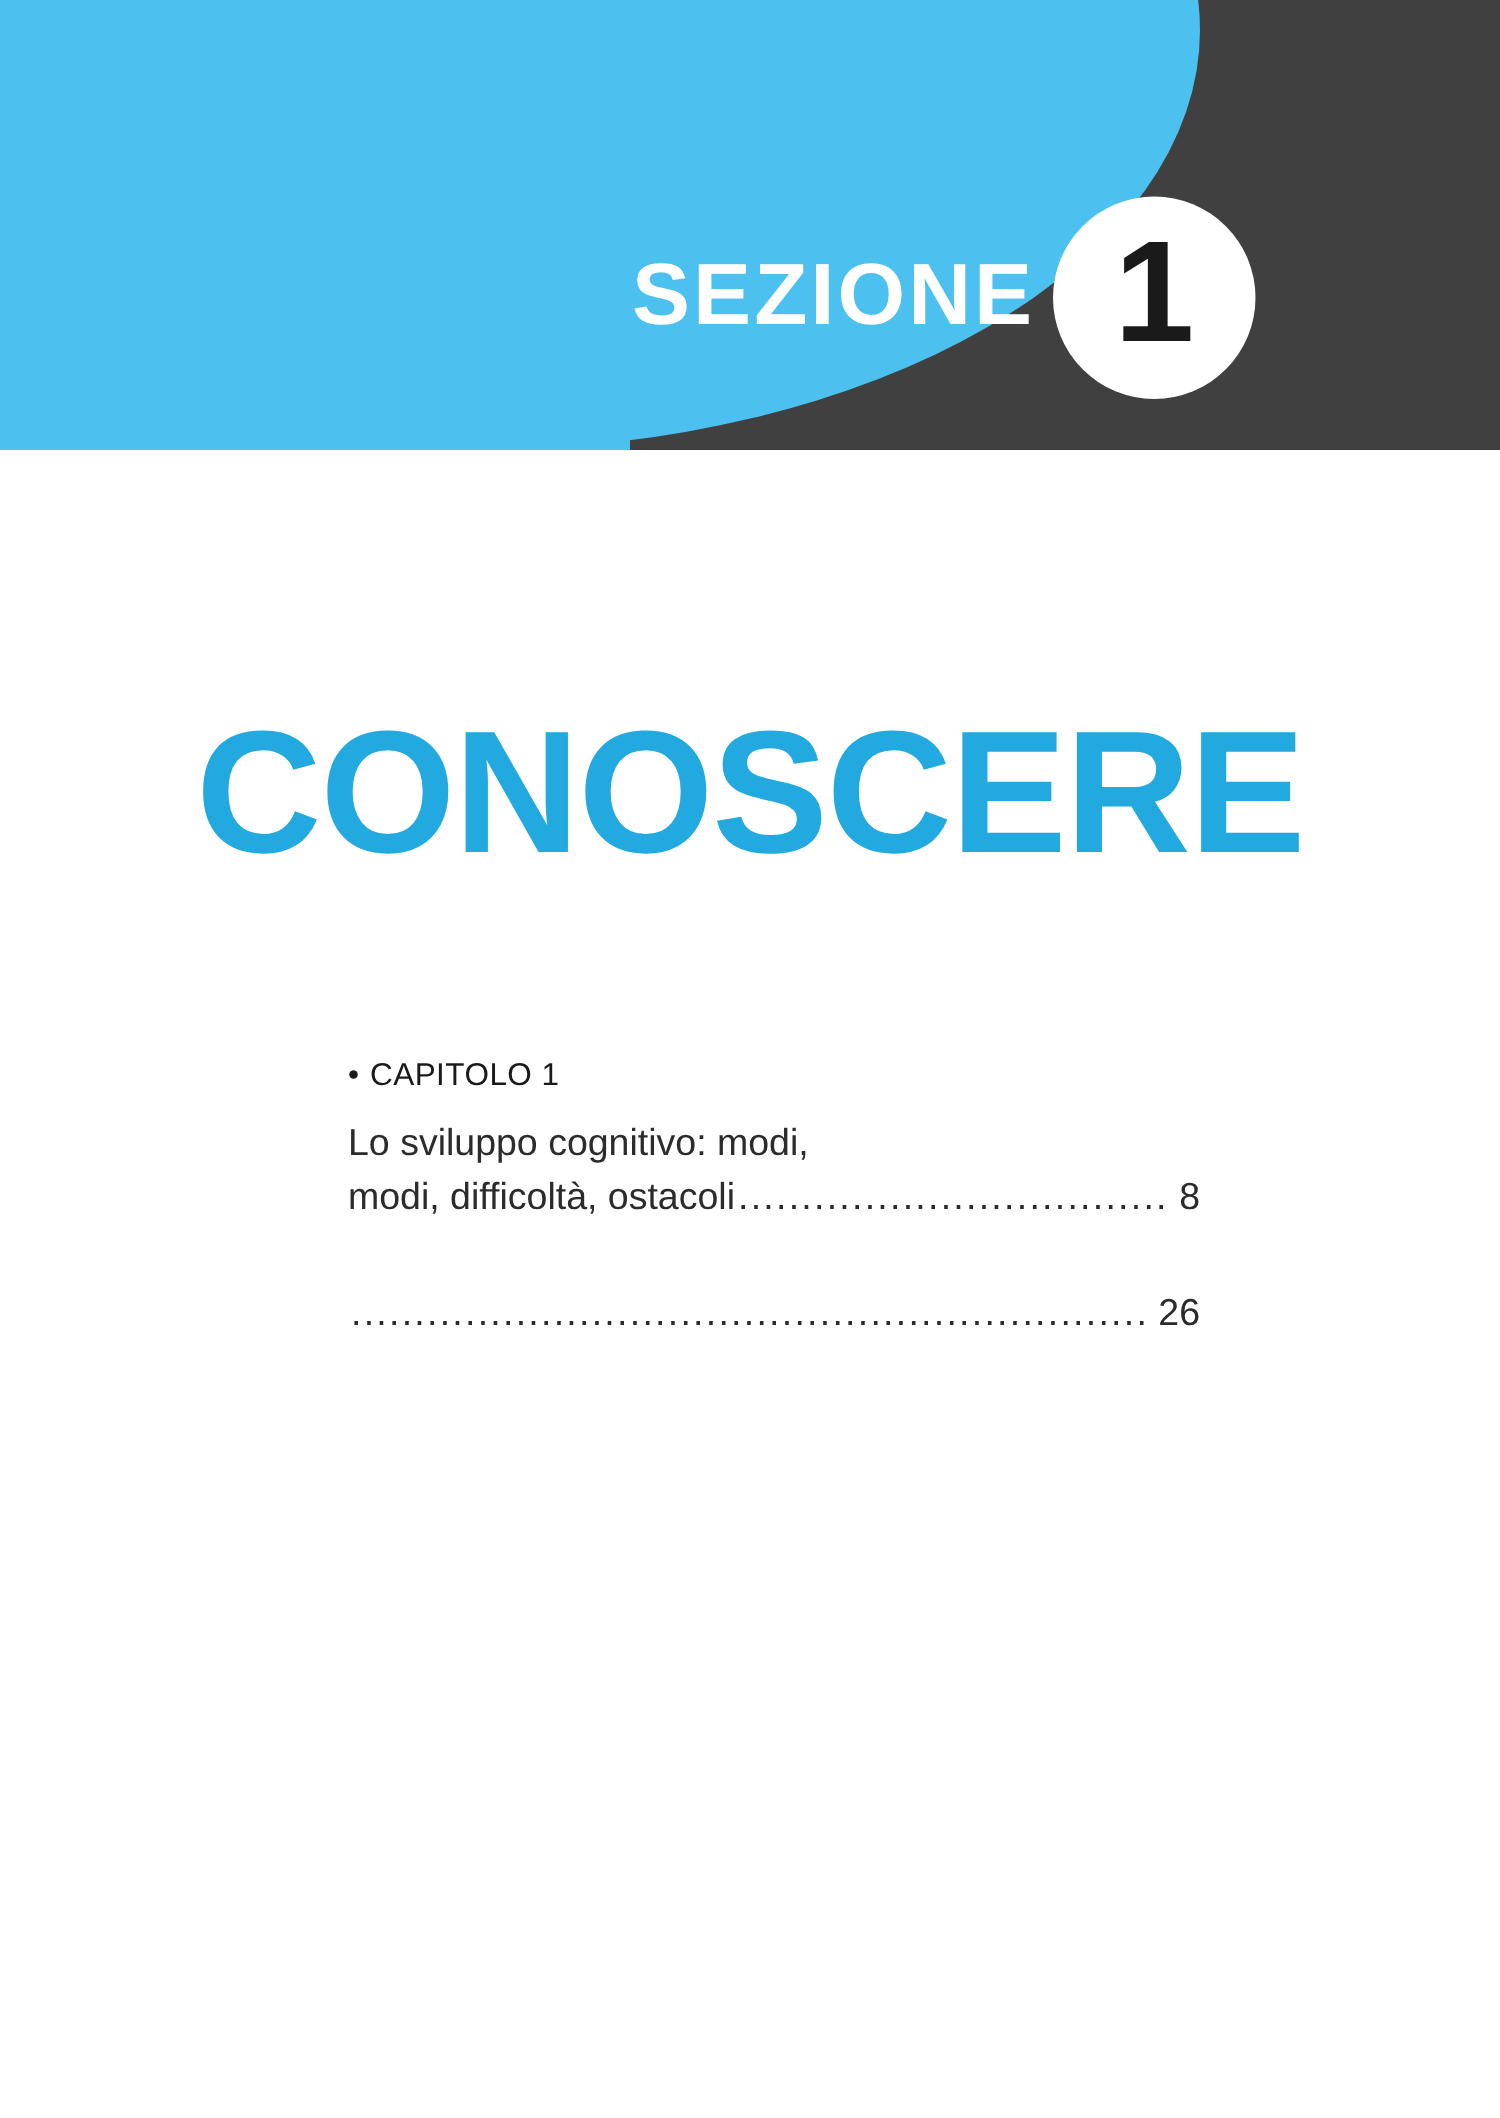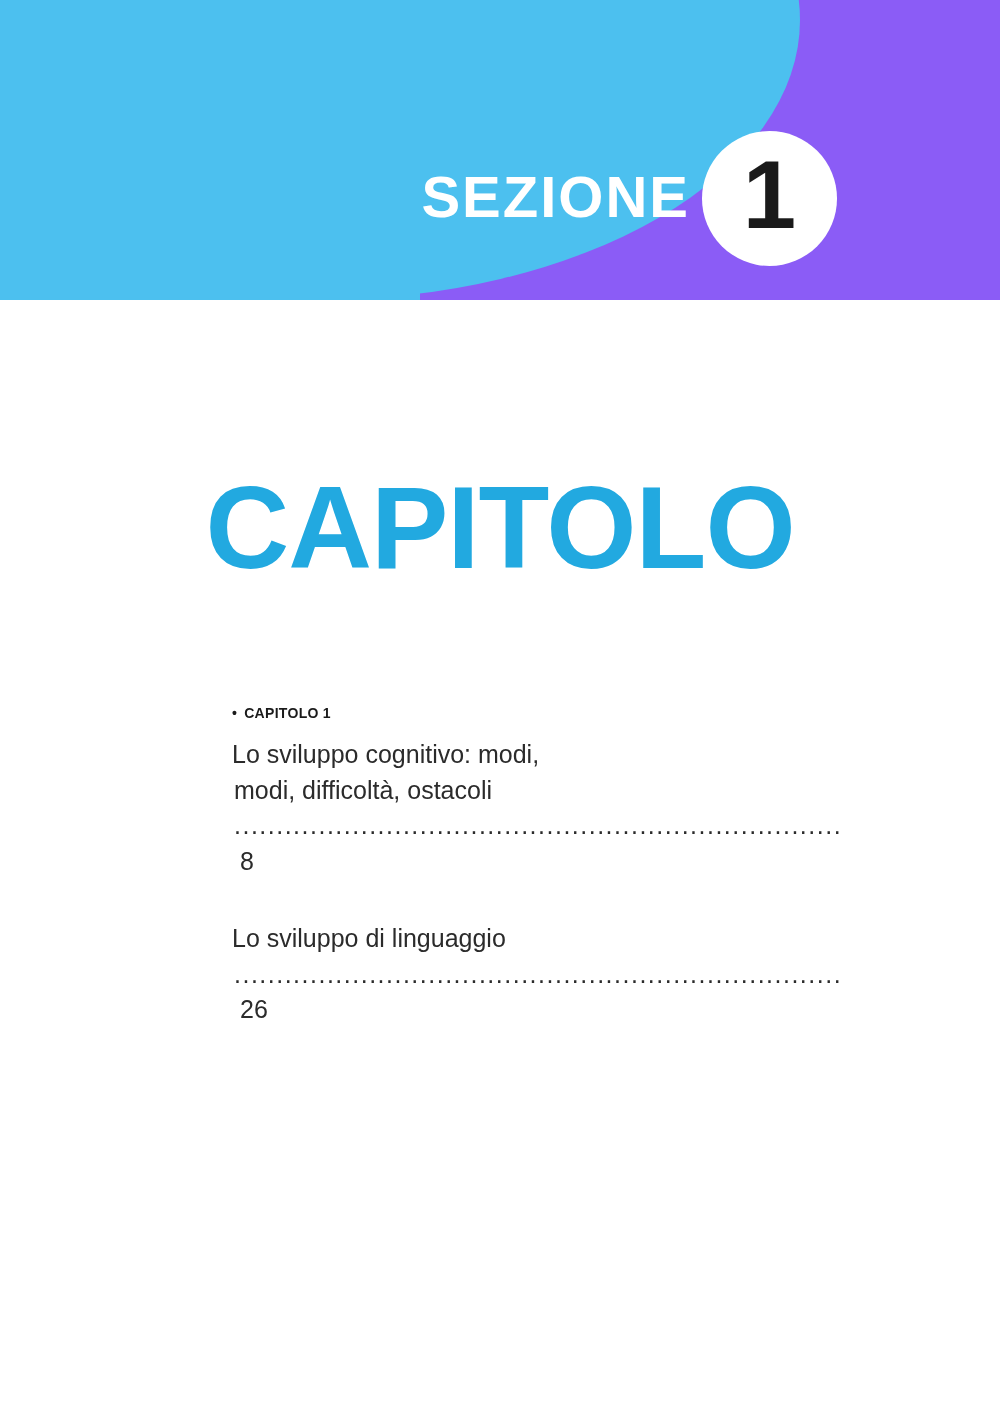--- a/index.html
+++ b/index.html
@@ -15,21 +15,21 @@
     position: relative;
   }
 
   
   .header-band {
     position: absolute;
     left: 0;
     top: 0;
     width: 1000px;
     height: 300px;
-    background: #8b5cf6;
+    background: #404040;
     overflow: hidden;
   }
   
   .header-wedge {
     position: absolute;
     left: -360px;
     top: -260px;
     width: 1160px;
     height: 560px;
     background: #4cc0ef;
@@ -99,43 +99,42 @@
   .toc {
     position: absolute;
     left: 232px;
     top: 705px;
     width: 568px;
   }
   .toc-entry {
     margin-bottom: 42px;
   }
   .toc-chapter {
-    font-size: 14px;
-    font-weight: bold;
+    font-size: 21px;
+    font-weight: normal;
     color: #1a1a1a;
     letter-spacing: 0.3px;
     margin-bottom: 16px;
   }
   .toc-chapter .bullet {
     display: inline-block;
     margin-right: 7px;
   }
   .toc-lines {
     font-size: 25px;
     color: #2b2b2b;
     line-height: 1.42;
   }
   .toc-line {
     white-space: nowrap;
   }
   .toc-last-line {
     display: flex;
     align-items: baseline;
     width: 100%;
-    flex-direction: column;
   }
   .toc-last-text {
     white-space: nowrap;
     flex: 0 0 auto;
   }
   .toc-dots {
     flex: 1 1 auto;
     overflow: hidden;
     white-space: nowrap;
     letter-spacing: 1.5px;
@@ -153,41 +152,40 @@
 
 <div class="header-band">
   <div class="header-wedge"></div>
   <div class="header-wedge-fill"></div>
   <div class="sezione-label">SEZIONE</div>
   <div class="section-circle">
     <span class="section-number">1</span>
   </div>
 </div>
 
-<div class="section-title">CAPITOLO</div>
+<div class="section-title">CONOSCERE</div>
 
 <div class="toc">
 
   <div class="toc-entry">
     <div class="toc-chapter">
       <span class="bullet">•</span><span>CAPITOLO 1</span>
     </div>
     <div class="toc-lines">
       <div class="toc-line">Lo sviluppo cognitivo: modi,</div>
       <div class="toc-last-line">
         <span class="toc-last-text">modi, difficoltà, ostacoli</span>
         <span class="toc-dots">........................................................................</span>
         <span class="toc-page">8</span>
       </div>
     </div>
   </div>
 
   <div class="toc-entry">
     <div class="toc-lines">
-      <div class="toc-line">Lo sviluppo di linguaggio</div>
       <div class="toc-last-line">
         <span class="toc-dots">........................................................................</span>
         <span class="toc-page">26</span>
       </div>
     </div>
   </div>
 
 </div>
 
 </body></html>

